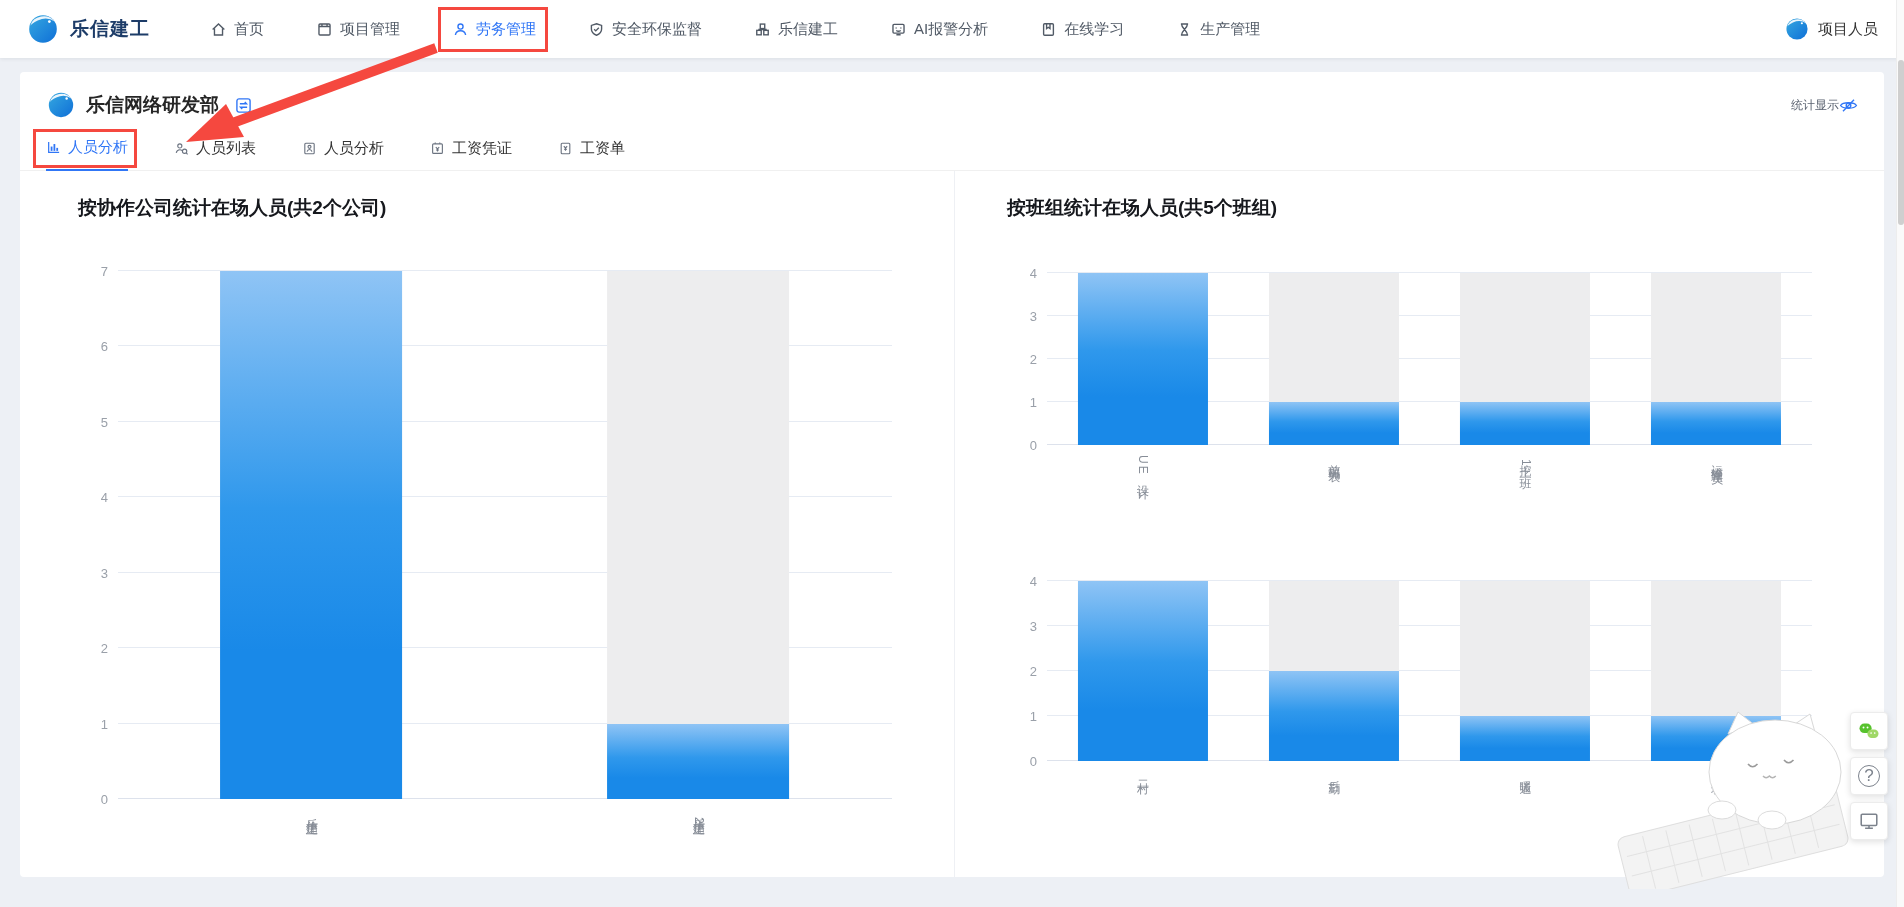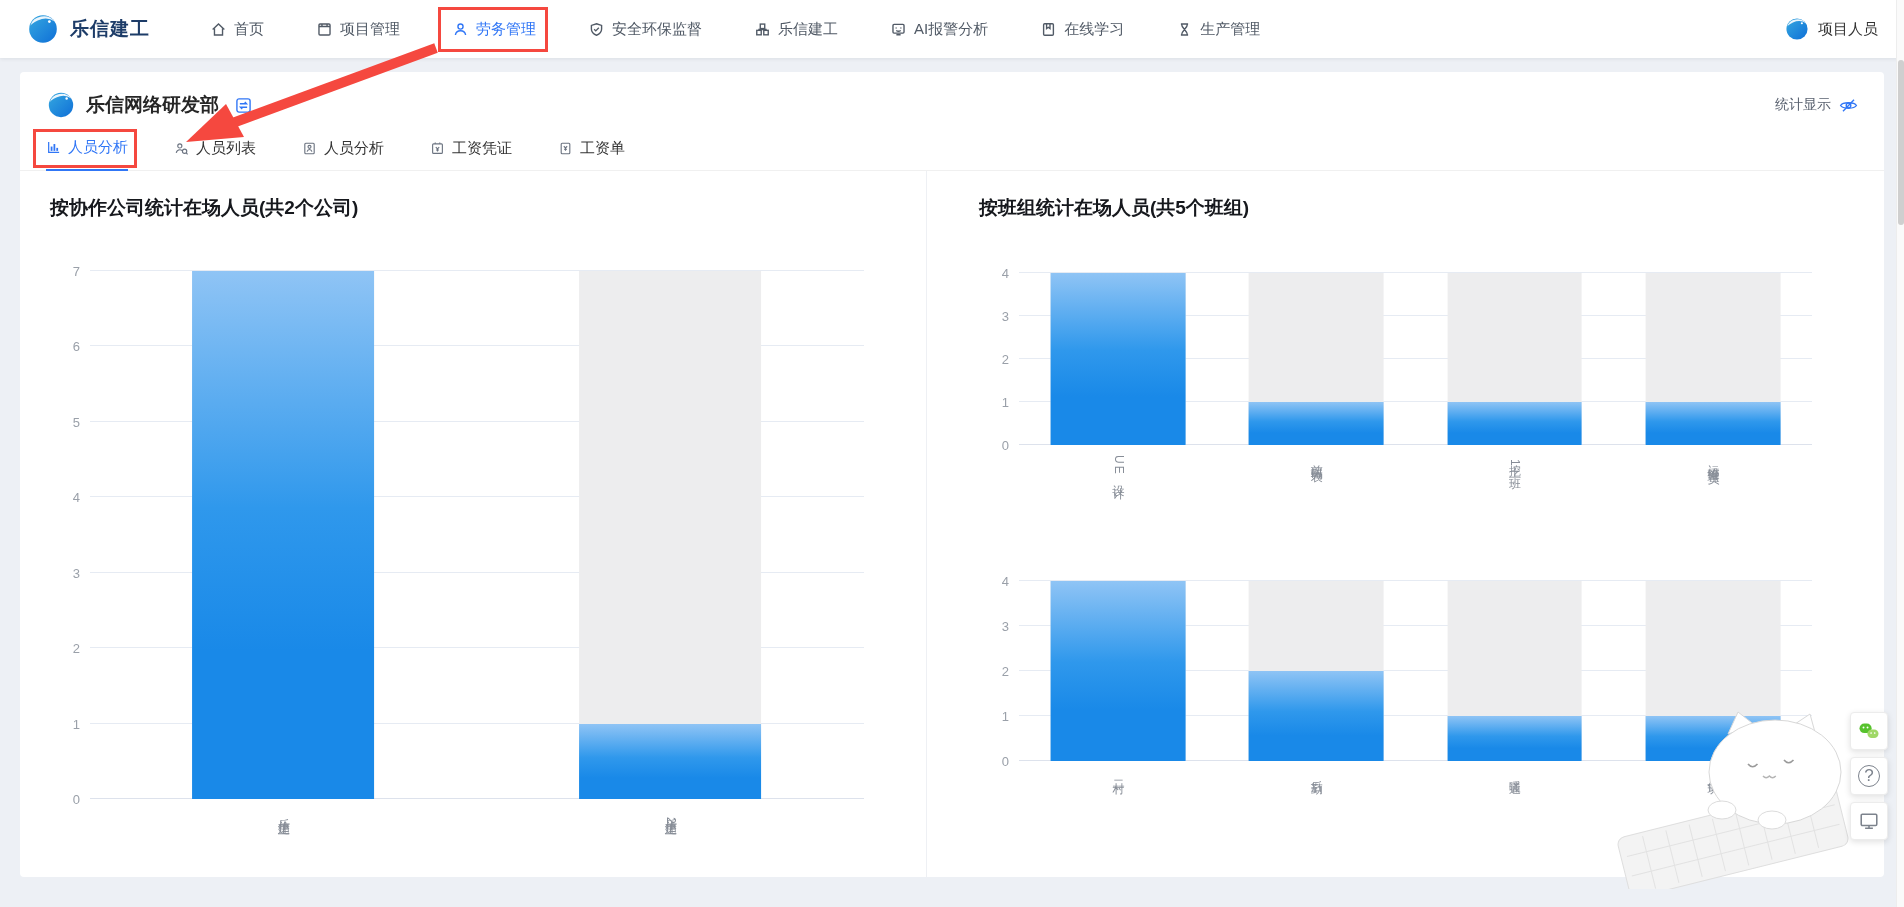--- a/index.html
+++ b/index.html
@@ -27,35 +27,35 @@
                z-index:70; pointer-events:none; }
 
   
   .page { position:absolute; top:58px; left:0; right:8px; bottom:0; padding:14px 12px 30px 20px; }
   .card { background:#fff; border-radius:4px; height:100%; display:flex; flex-direction:column; position:relative; }
 
   .card-header { display:flex; align-items:center; padding:18px 26px 8px 26px; height:56px; }
   .dept { display:flex; align-items:center; gap:10px; }
   .dept-name { font-size:19px; font-weight:bold; color:#262626; }
   .switch-btn { margin-left:6px; cursor:pointer; display:flex; }
-  .stats-toggle { margin-left:auto; display:flex; align-items:center; gap:8px;
-                  font-size:14px; color:#5a6270; cursor:pointer; }
+  .stats-toggle { margin-left:auto; display:flex; align-items:center; 
+                  font-size:12px; color:#5a6270; cursor:pointer; }
 
   .tabs { display:flex; align-items:flex-end; gap:46px; padding:10px 26px 0 26px;
           border-bottom:1px solid #f0f0f0; }
   .tab { display:flex; align-items:center; gap:7px; font-size:15px; color:#333;
          padding-bottom:12px; cursor:pointer; position:relative; }
   .tab.active { color:#3076f6; border-bottom:2px solid #3076f6; margin-bottom:-1px; }
   .tab .ticon { color:#6b7380; display:flex; }
   .tab.active .ticon { color:#3076f6; }
 
   
   .charts { flex:1; display:flex; min-height:0; }
   .pane { display:flex; flex-direction:column; }
-  .pane-left  { width:48.6%; padding:24px 34px 0 30px; }
+  .pane-left  { width:48.6%; padding:24px 34px 0 30px;margin-left:28px; }
   .pane-right { flex:1; border-left:1px solid #eef0f4; padding:24px 44px 0 52px; }
 
   .chart-title { font-size:19px; font-weight:bold; color:#16181d; flex:none; }
   .chart-body { position:relative; margin-left:40px; margin-right:28px; }
   .plot { position:relative; width:100%; }
   .gridline { position:absolute; left:0; right:0; height:1px; background:#e6ebf3; }
   .gridline.baseline { background:#dde2ec; }
   .ytick { position:absolute; left:-36px; width:26px; text-align:right; font-size:13px;
            color:#9aa0a9; transform:translateY(50%); }
   .slots { position:absolute; left:0; right:0; top:0; bottom:0; display:flex; }

